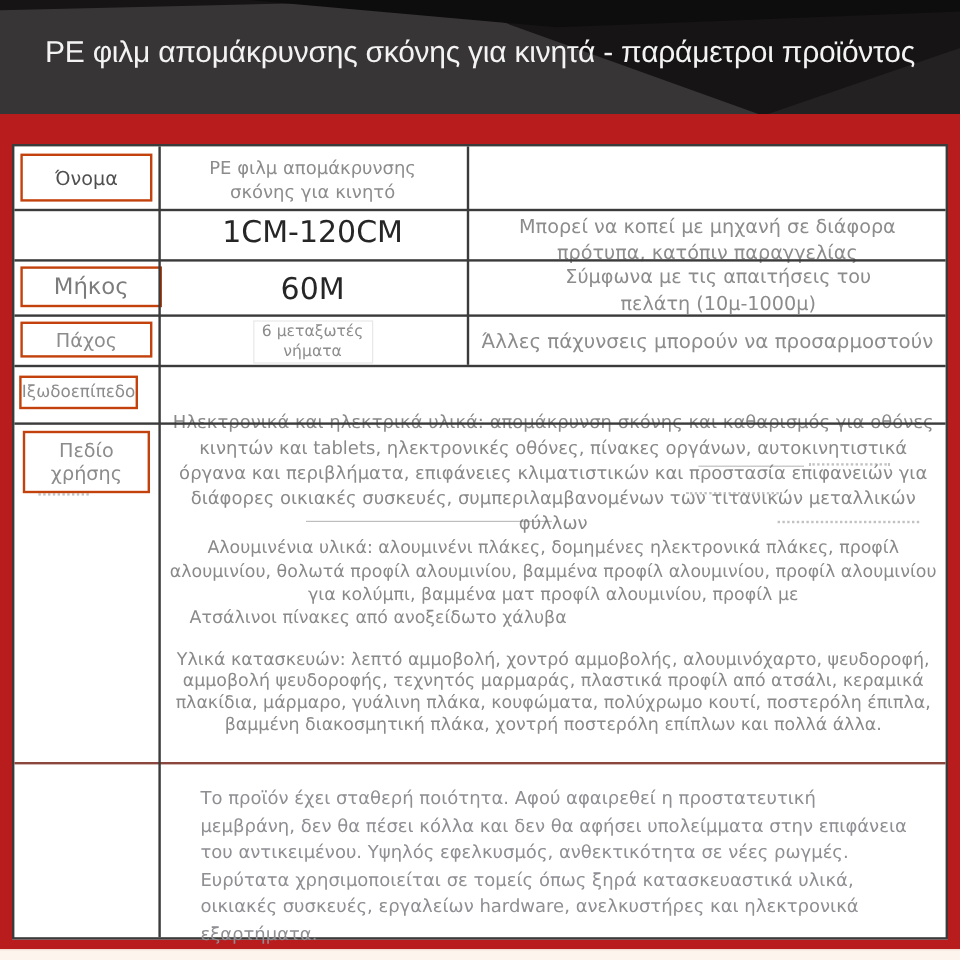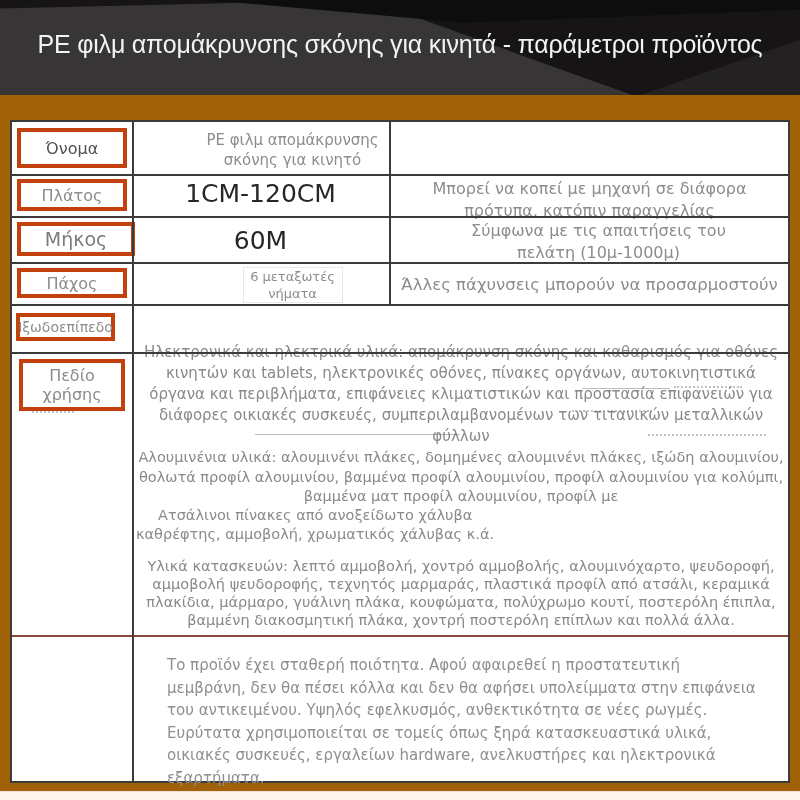--- a/index.html
+++ b/index.html
@@ -1,35 +1,35 @@
 <!DOCTYPE html>
 <html><head>
 <meta charset="utf-8">
 <style>
   * { margin:0; padding:0; box-sizing:border-box; }
   html,body { width:800px; height:800px; background:#ffffff; font-family:"DejaVu Sans", sans-serif; overflow:hidden; }
-  .page { position:relative; width:800px; height:800px; background:#a16207; }
+  .page { position:relative; width:800px; height:800px; background:#b91c1c; }
 
   
   .hdr { position:absolute; left:0; top:0; width:800px; height:95px; background:#161415; overflow:hidden; }
   .hdr .shape-light { position:absolute; inset:0; background:#383537; clip-path:polygon(0 9%, 46% 0, 79% 100%, 0 100%); }
   .hdr .shape-dark { position:absolute; inset:0; background:#0e0d0e; clip-path:polygon(26% 0, 100% 0, 100% 10%, 58% 24%); }
   .hdr .shape-corner { position:absolute; inset:0; background:#242122; clip-path:polygon(80% 100%, 100% 42%, 100% 100%); }
   .hdr-title { position:absolute; left:0; top:30px; width:100%; text-align:center;
     font-family:"Liberation Sans", sans-serif; font-size:25px; letter-spacing:-0.2px; color:#f3f3f3; }
 
   
   .tbl { position:absolute; left:10px; top:120px; width:780px; height:663px; border:2px solid #3b3b3b; background:#fff; }
   .line { position:absolute; background:#3b3b3b; z-index:5; }
   .hline { left:0; width:776px; height:2px; }
   .vline { top:0; width:2px; }
   .hline.red { background:#8b463d; height:2px; }
 
-  .cell-txt { position:absolute; color:#8c8c8c; text-align:center;margin-left:32px; }
-  .patch { position:absolute; background:#fff; border:4px solid #c2410c; display:flex; align-items:center; justify-content:center; z-index:2; }
+  .cell-txt { position:absolute; color:#8c8c8c; text-align:center; }
+  .patch { position:absolute; background:#fff; border:2px solid #c2410c; display:flex; align-items:center; justify-content:center; z-index:2; }
   .patch .lbl { color:#8c8c8c; font-size:16px; line-height:19px; text-align:center; }
 
   .big-val { position:absolute; color:#262626; font-weight:400; font-size:25px; text-align:center; z-index:1; }
 
   .note-wrap { position:absolute; z-index:1; }
   .note-inner { margin:0 auto; color:#8c8c8c; font-size:16px; line-height:21.5px; text-align:center; }
 
   
   .usage { position:absolute; left:124px; top:220px; width:650px; text-align:center; color:#898989; z-index:1; }
   .usage .p1 { font-size:15px; line-height:21px; }
@@ -74,23 +74,20 @@
     <div class="line vline" style="left:120px; height:659px"></div>
     <div class="line vline" style="left:377px; height:182px"></div>
 
     <div class="patch" style="left:5px; top:6px; width:110px; height:40px">
       <div class="lbl" style="color:#505050">Όνομα</div>
     </div>
     <div class="cell-txt" style="left:122px; top:8px; width:253px; font-size:15px; line-height:20px">
       <div style="max-width:185px; margin:0 auto">PE φιλμ απομάκρυνσης σκόνης για κινητό</div>
     </div>
 
-    <div class="patch" style="left:5px; top:57px; width:110px; height:32px">
-      <div class="lbl">Πλάτος</div>
-    </div>
     <div class="big-val" style="left:122px; top:57px; width:253px">1CM-120CM</div>
     <div class="note-wrap" style="left:379px; top:56px; width:397px">
       <div class="note-inner" style="max-width:345px">Μπορεί να κοπεί με μηχανή σε διάφορα πρότυπα, κατόπιν παραγγελίας</div>
     </div>
 
     <div class="patch" style="left:5px; top:100px; width:118px; height:34px">
       <div class="lbl" style="font-size:19px; color:#7c7c7c">Μήκος</div>
     </div>
     <div class="big-val" style="left:122px; top:104px; width:253px">60M</div>
     <div class="note-wrap" style="left:388px; top:98px; width:397px">
@@ -113,25 +110,24 @@
 
     <div class="patch" style="left:7px; top:237px; width:106px; height:52px">
       <div class="lbl">
         <div>Πεδίο</div>
         <div>χρήσης</div>
       </div>
     </div>
 
     <div class="usage">
       <div class="p1">Ηλεκτρονικά και ηλεκτρικά υλικά: απομάκρυνση σκόνης και καθαρισμός για οθόνες κινητών και tablets, ηλεκτρονικές οθόνες, πίνακες οργάνων, αυτοκινητιστικά όργανα και περιβλήματα, επιφάνειες κλιματιστικών και προστασία επιφανειών για διάφορες οικιακές συσκευές, συμπεριλαμβανομένων των τιτανικών μεταλλικών φύλλων</div>
-      <div class="p2">Αλουμινένια υλικά: αλουμινένι πλάκες, δομημένες αλουμινένι πλάκες, ιξώδη αλουμινίου, θολωτά προφίλ αλουμινίου, βαμμένα προφίλ αλουμινίου, προφίλ αλουμινίου για κολύμπι, βαμμένα ματ προφίλ αλουμινίου, προφίλ με</div>
+      <div class="p2">Αλουμινένια υλικά: αλουμινένι πλάκες, δομημένες ηλεκτρονικά πλάκες, προφίλ αλουμινίου, θολωτά προφίλ αλουμινίου, βαμμένα προφίλ αλουμινίου, προφίλ αλουμινίου για κολύμπι, βαμμένα ματ προφίλ αλουμινίου, προφίλ με</div>
       <div class="overlap-line">
         <span class="ov-a">Ατσάλινοι πίνακες από ανοξείδωτο χάλυβα</span>
       </div>
-      <div class="tail-line">καθρέφτης, αμμοβολή, χρωματικός χάλυβας κ.ά.</div>
       <div class="p3">Υλικά κατασκευών: λεπτό αμμοβολή, χοντρό αμμοβολής, αλουμινόχαρτο, ψευδοροφή, αμμοβολή ψευδοροφής, τεχνητός μαρμαράς, πλαστικά προφίλ από ατσάλι, κεραμικά πλακίδια, μάρμαρο, γυάλινη πλάκα, κουφώματα, πολύχρωμο κουτί, ποστερόλη έπιπλα, βαμμένη διακοσμητική πλάκα, χοντρή ποστερόλη επίπλων και πολλά άλλα.</div>
     </div>
 
     <div class="footer-note">Το προϊόν έχει σταθερή ποιότητα. Αφού αφαιρεθεί η προστατευτική μεμβράνη, δεν θα πέσει κόλλα και δεν θα αφήσει υπολείμματα στην επιφάνεια του αντικειμένου. Υψηλός εφελκυσμός, ανθεκτικότητα σε νέες ρωγμές. Ευρύτατα χρησιμοποιείται σε τομείς όπως ξηρά κατασκευαστικά υλικά, οικιακές συσκευές, εργαλείων hardware, ανελκυστήρες και ηλεκτρονικά εξαρτήματα.</div>
 
     <div class="noise strike" style="left:570px; top:266px; width:88px"></div>
     <div class="noise dots" style="left:662px; top:264px; width:68px"></div>
     <div class="noise strike" style="left:243px; top:312px; width:205px"></div>
     <div class="noise dots" style="left:636px; top:312px; width:118px"></div>
     <div class="noise dots" style="left:20px;  top:289px; width:42px"></div>

